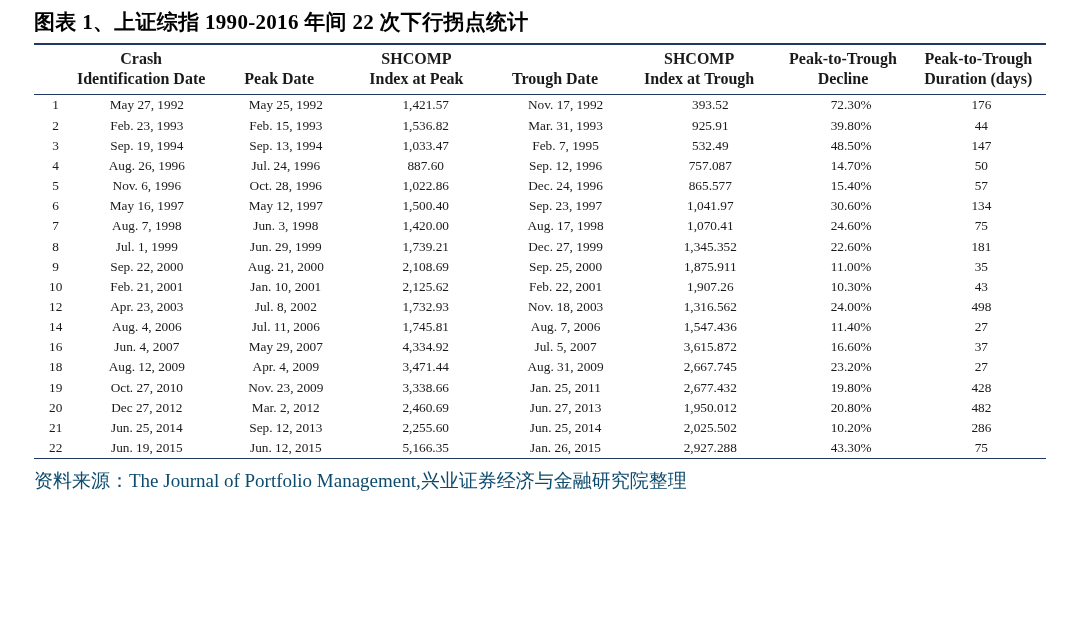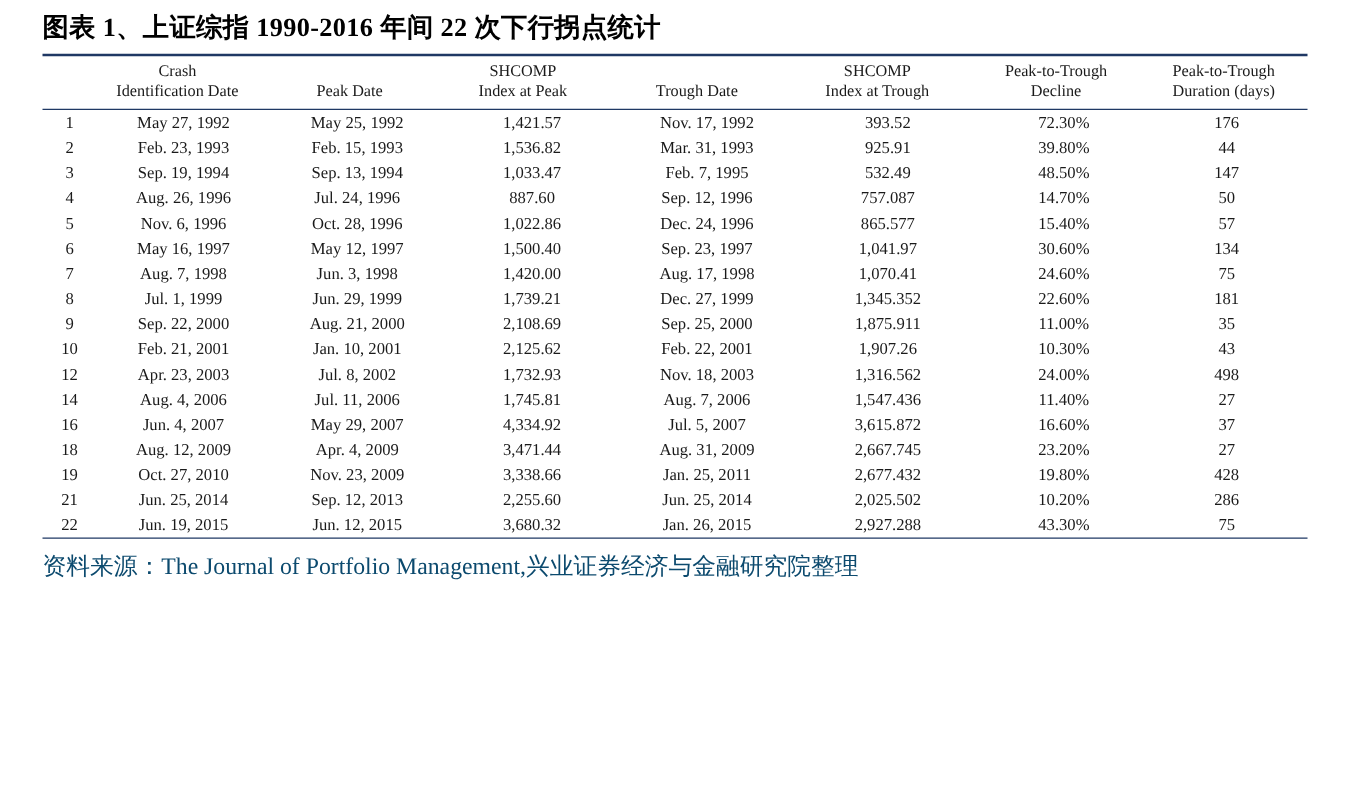--- a/index.html
+++ b/index.html
@@ -45,22 +45,22 @@
     border-top: 1.6px solid #1f3864;
     width: 100%;
   }
   table.data {
     width: 100%;
     border-collapse: collapse;
     font-family: "Liberation Serif", serif;
     font-size: 13.3px;
   }
   table.data th {
-    font-weight: normal;
-    font-size: 13px;
+    font-weight: bold;
+    font-size: 16px;
     padding: 4px 2px 5px 2px;
     vertical-align: bottom;
     line-height: 1.25;
     white-space: nowrap;
   }
   table.data td {
     padding: 2.45px 2px;
     text-align: center;
     white-space: nowrap;
     line-height: 1.15;
@@ -305,34 +305,44 @@
           <td class="idx">19</td>
           <td>Oct. 27, 2010</td>
           <td>Nov. 23, 2009</td>
           <td>3,338.66</td>
           <td>Jan. 25, 2011</td>
           <td>2,677.432</td>
           <td>19.80%</td>
           <td>428</td>
         </tr>
         <tr>
+          <td class="idx">20</td>
+          <td>Dec 27, 2012</td>
+          <td>Mar. 2, 2012</td>
+          <td>2,460.69</td>
+          <td>Jun. 27, 2013</td>
+          <td>1,950.012</td>
+          <td>20.80%</td>
+          <td>482</td>
+        </tr>
+        <tr>
           <td class="idx">21</td>
           <td>Jun. 25, 2014</td>
           <td>Sep. 12, 2013</td>
           <td>2,255.60</td>
           <td>Jun. 25, 2014</td>
           <td>2,025.502</td>
           <td>10.20%</td>
           <td>286</td>
         </tr>
         <tr>
           <td class="idx">22</td>
           <td>Jun. 19, 2015</td>
           <td>Jun. 12, 2015</td>
-          <td>3,680.32</td>
+          <td>5,166.35</td>
           <td>Jan. 26, 2015</td>
           <td>2,927.288</td>
           <td>43.30%</td>
           <td>75</td>
         </tr>
       </tbody>
   </table>
 
   <div class="rule-bottom"></div>
 

